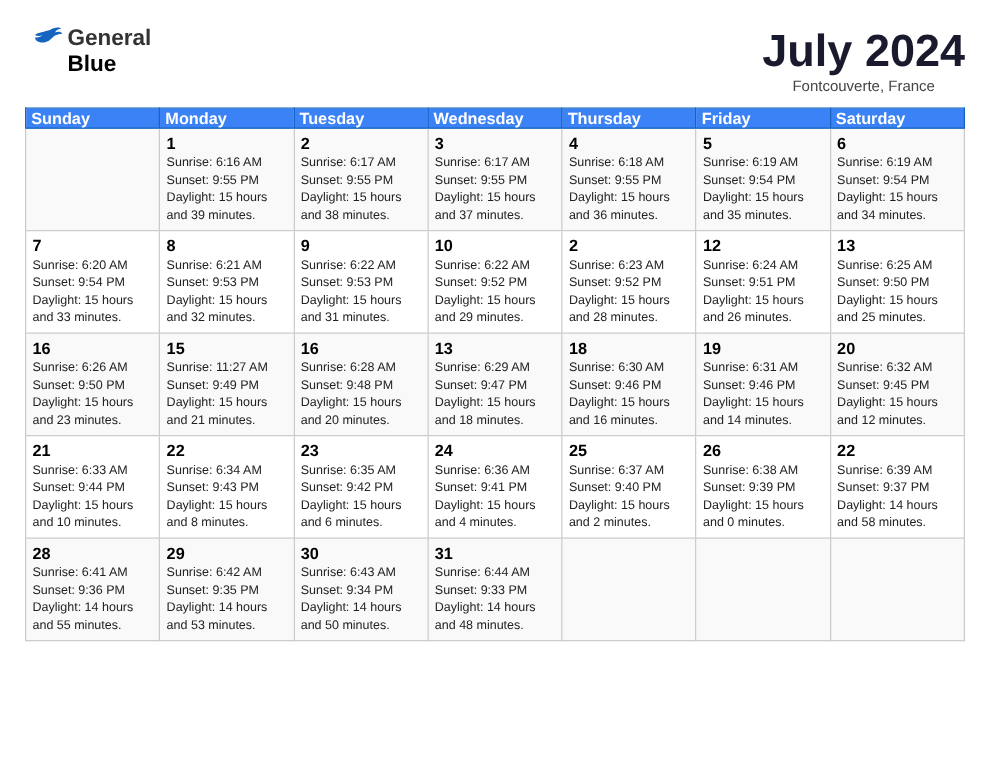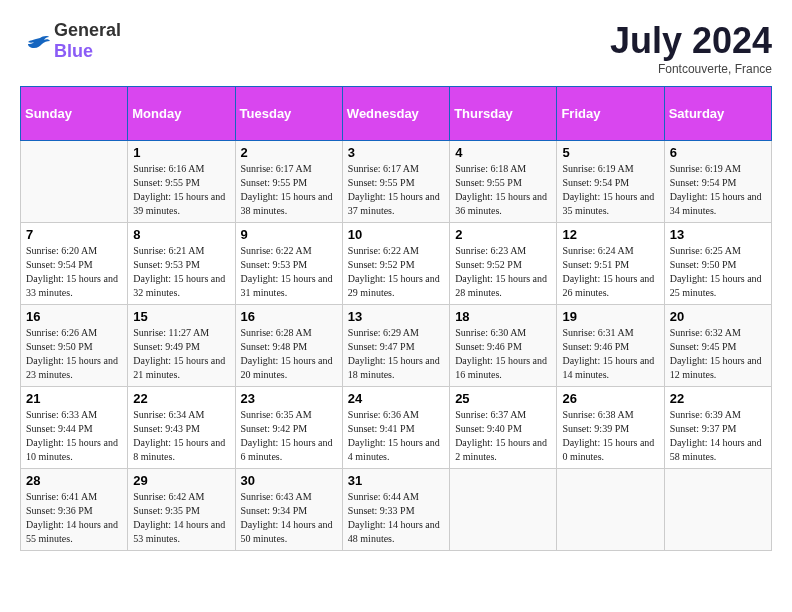--- a/index.html
+++ b/index.html
@@ -11,42 +11,42 @@
       padding: 20px;
     }
     .header {
       display: flex;
       justify-content: space-between;
       align-items: flex-start;
       margin-bottom: 10px;
     }
     .logo {
       display: flex;
-      align-items: flex-end;
+      align-items: flex-start;
       gap: 4px;
     }
     .logo-text-general { font-size: 18px; font-weight: bold; color: #333; }
-    .logo-text-blue { font-size: 18px; font-weight: bold; color: #8b5cf6; }
+    .logo-text-blue { font-size: 18px; font-weight: bold; color: #000000; }
     .logo-bird {
       width: 30px;
       height: 24px;
     }
-    .title-block { text-align: right; }
+    .title-block { text-align: center; }
     .month-title { font-size: 36px; font-weight: bold; color: #1a1a2e; }
     .location-title { font-size: 12px; color: #444; }
 
     table {
       width: 100%;
       border-collapse: collapse;
       font-size: 11px;
     }
     thead tr th {
-      background-color: #d946ef;
+      background-color: #3b82f6;
       color: #fff;
-      padding: 19px 4px;
+      padding: 0 4px;
       text-align: left;
       font-size: 13px;
       font-weight: bold;
       border: 1px solid #1565c0;
     }
     tbody tr td {
       border: 1px solid #ccc;
       vertical-align: top;
       padding: 4px 5px;
       height: 80px;
@@ -61,21 +61,20 @@
     .day-num {
       font-weight: bold;
       font-size: 13px;
       display: block;
       margin-bottom: 2px;
     }
     .cell-content {
       font-size: 10px;
       line-height: 1.4;
       color: #222;
-      font-family: Liberation Serif, serif;
     }
     .empty { background-color: #f9f9f9; }
   </style>
 </head>
 <body>
 
 <div class="header">
   <div class="logo">
     <div>
       <svg class="logo-bird" viewBox="0 0 30 24" xmlns="http://www.w3.org/2000/svg">

